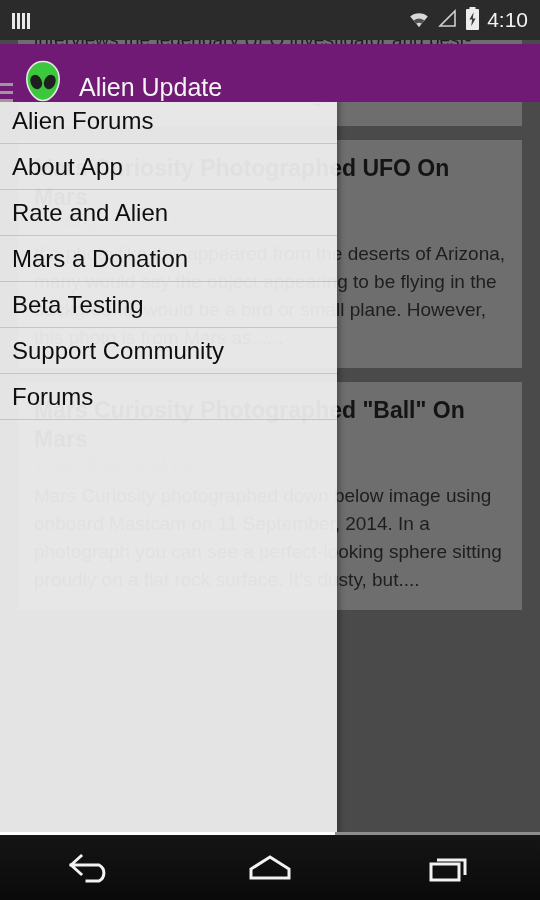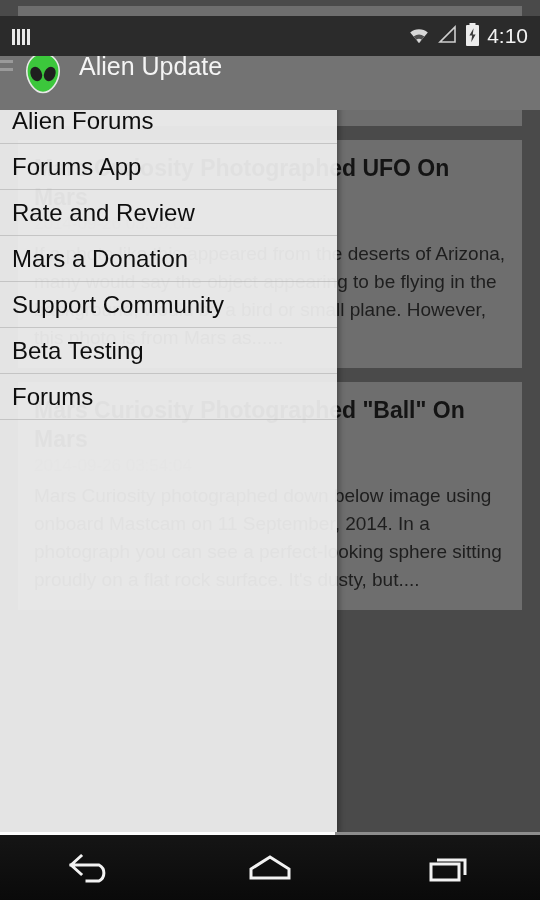--- a/index.html
+++ b/index.html
@@ -6,38 +6,38 @@
   html,body { width:540px; height:900px; overflow:hidden; }
   body {
     font-family:"Liberation Sans", sans-serif;
     background:#4a4a4a;
     position:relative;
   }
   #root { position:relative; width:540px; height:900px; overflow:hidden; }
 
   
   .statusbar {
-    position:absolute; top:16px; left:0; width:540px; height:40px;
+    position:absolute; top:0; left:0; width:540px; height:40px;
     background:#2b2b2b; display:flex; align-items:center;
     padding:0 12px; z-index:30;justify-content:space-between;
   }
   .sb-left { display:flex; align-items:center; gap:2px; }
   .sig-bars { display:flex; align-items:flex-end; gap:2px; height:18px; }
   .sig-bars i { display:block; width:3px; background:#e9e9e9; }
   .sig-bars i:nth-child(1){height:16px;}
   .sig-bars i:nth-child(2){height:16px;}
   .sig-bars i:nth-child(3){height:16px;}
   .sig-bars i:nth-child(4){height:16px;}
   .sb-right { margin-left:auto; display:flex; align-items:center; gap:7px; }
   .sb-clock { color:#f2f2f2; font-size:21px; letter-spacing:0px; }
 
   
   .actionbar {
-    position:absolute; top:52px; left:0; width:540px; height:58px;
-    background:#737373; display:flex; align-items:flex-start; z-index:28;
+    position:absolute; top:44px; left:0; width:540px; height:58px;
+    background:#701a75; display:flex; align-items:flex-end; z-index:28;
   }
   .hamburger { width:22px; margin-left:-9px; display:flex; flex-direction:column; gap:5px; }
   .hamburger span { display:block; height:3px; background:#9a9a9a; width:100%; }
   .app-logo { margin-left:10px; width:40px; height:42px; display:flex; align-items:center; justify-content:center; }
   .app-title { color:#f4f4f4; font-size:25px; margin-left:16px; font-weight:400; }
 
   
   .content {
     position:absolute; top:98px; left:0; width:540px; height:737px;
     background:#4a4a4a; z-index:5; padding:0 18px;
@@ -144,33 +144,33 @@
       <div class="card-date">2014-09-26 03:54:04</div>
       <div class="card-body">Mars Curiosity photographed down below image using onboard Mastcam on 11 September, 2014. In a photograph you can see a perfect-looking sphere sitting proudly on a flat rock surface. It's dusty, but....</div>
     </div>
   </div>
 
   <div class="drawer">
     <div class="drawer-item">
       <span>Alien Forums</span>
     </div>
     <div class="drawer-item">
-      <span>Forums App</span>
+      <span>About App</span>
     </div>
     <div class="drawer-item">
-      <span>Rate and Review</span>
+      <span>Rate and Alien</span>
     </div>
     <div class="drawer-item">
       <span>Mars a Donation</span>
     </div>
     <div class="drawer-item">
-      <span>Support Community</span>
+      <span>Beta Testing</span>
     </div>
     <div class="drawer-item">
-      <span>Beta Testing</span>
+      <span>Support Community</span>
     </div>
     <div class="drawer-item">
       <span>Forums</span>
     </div>
     <div class="drawer-filler"></div>
   </div>
 
   <div class="nav-top-line"></div>
   <div class="navbar">
     <div class="nb">

